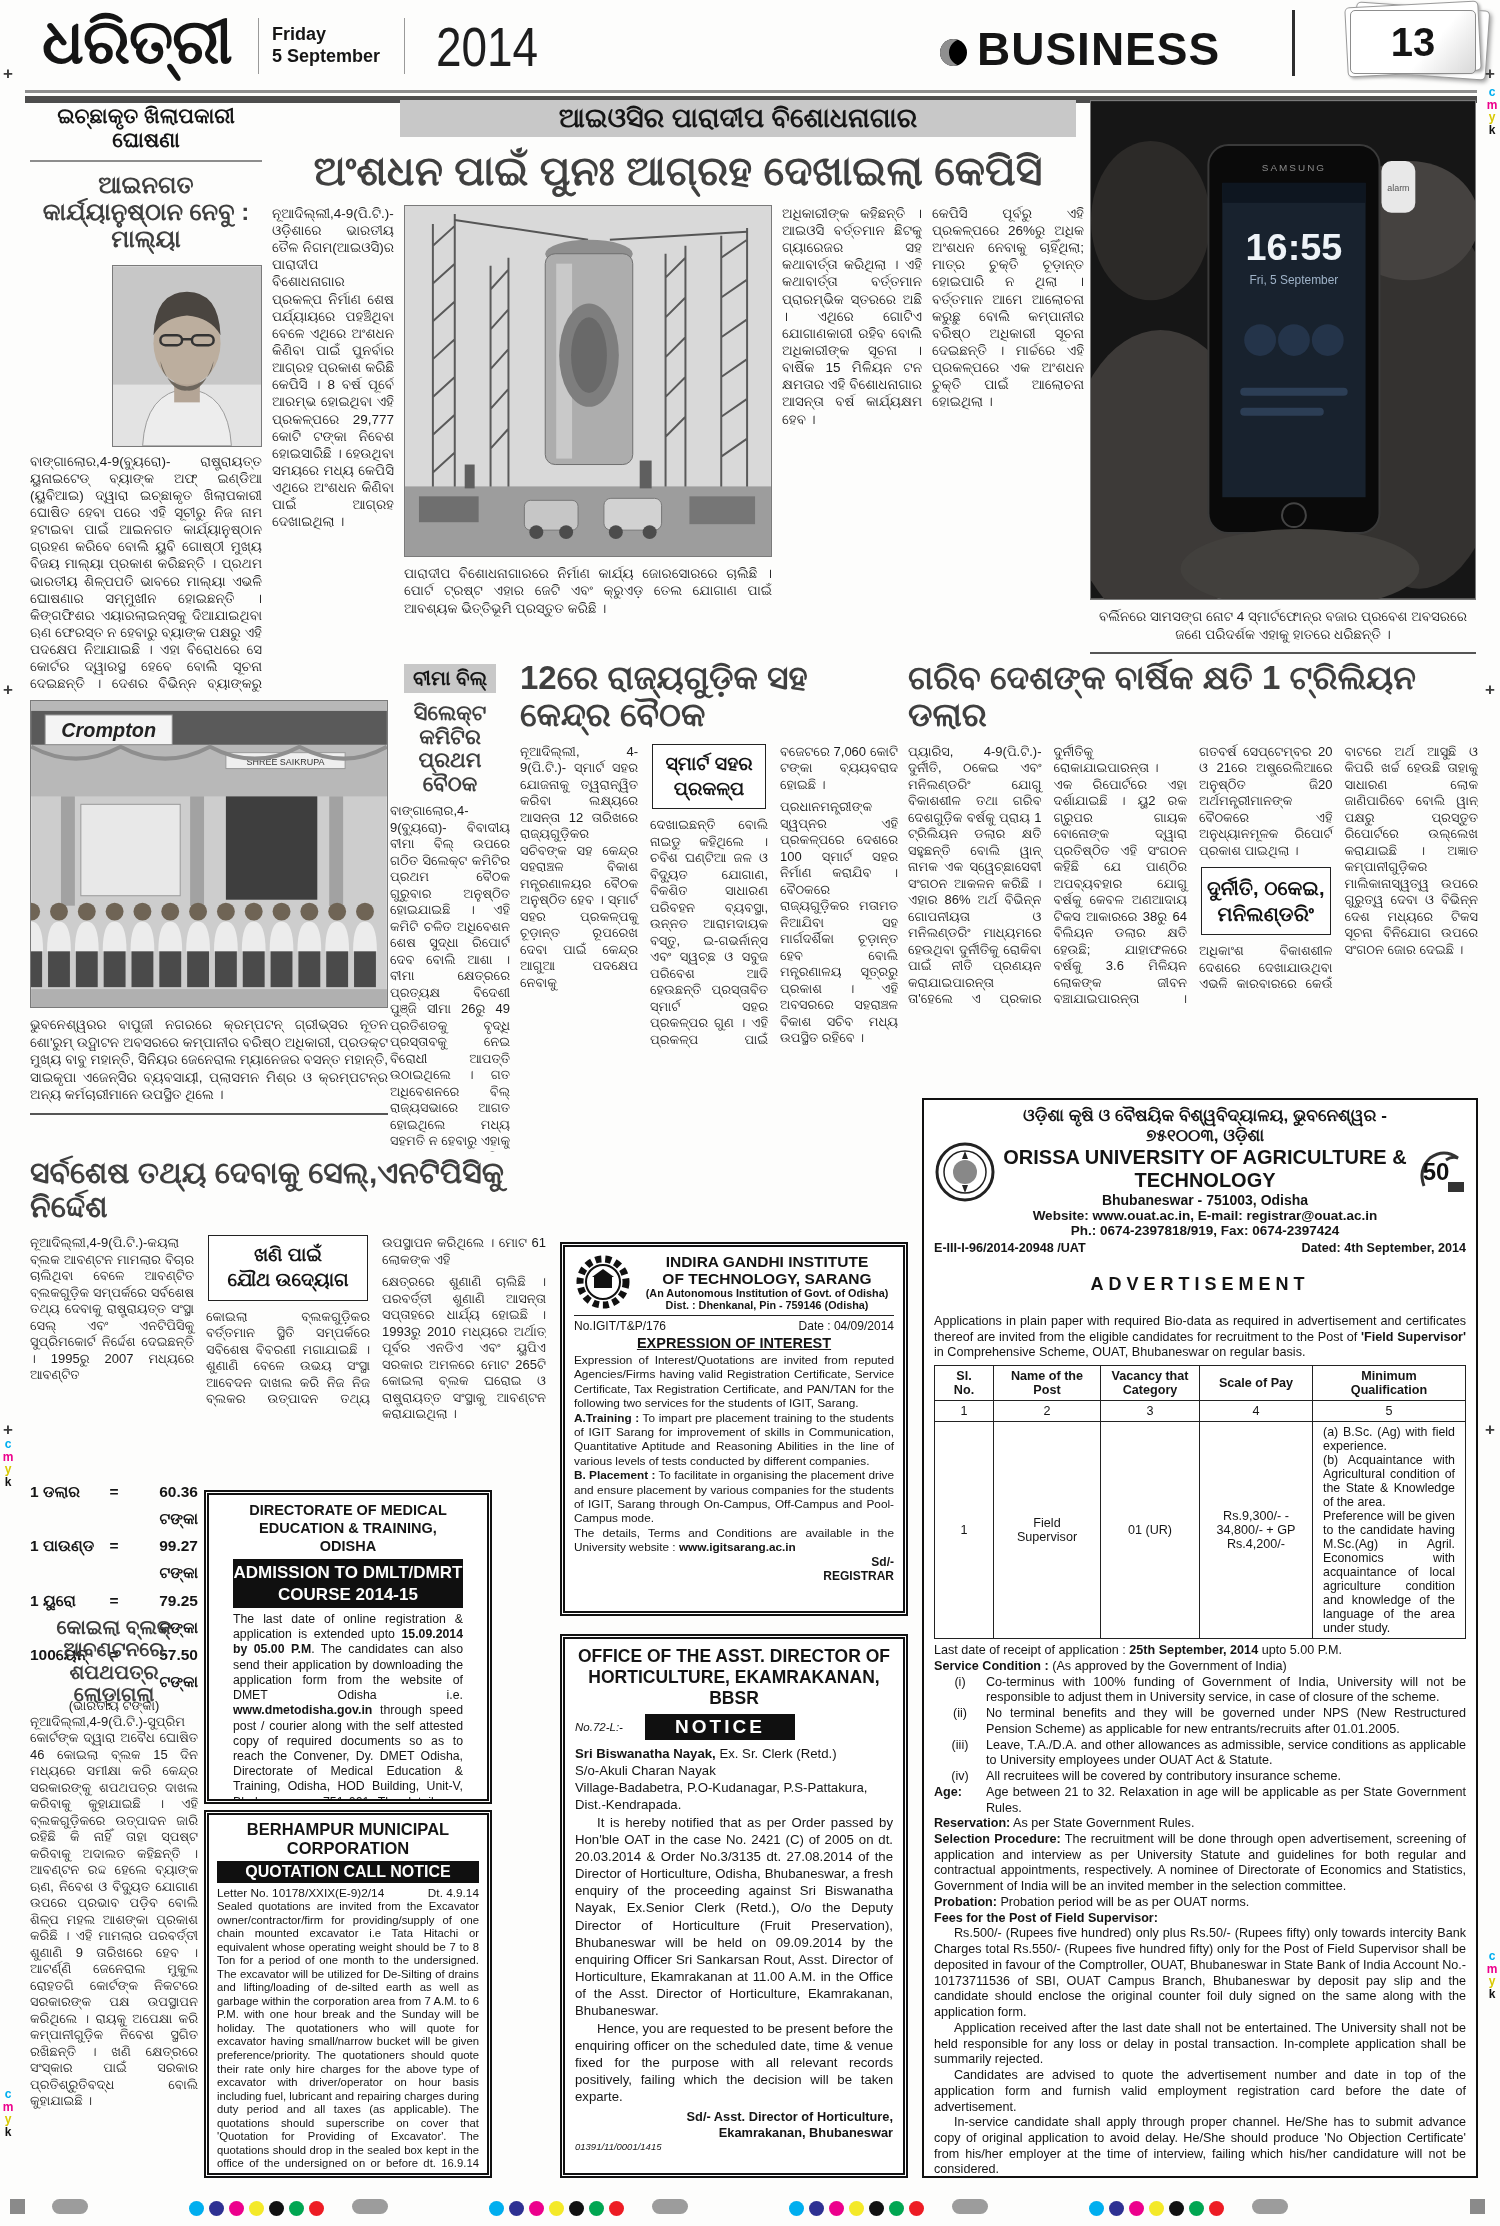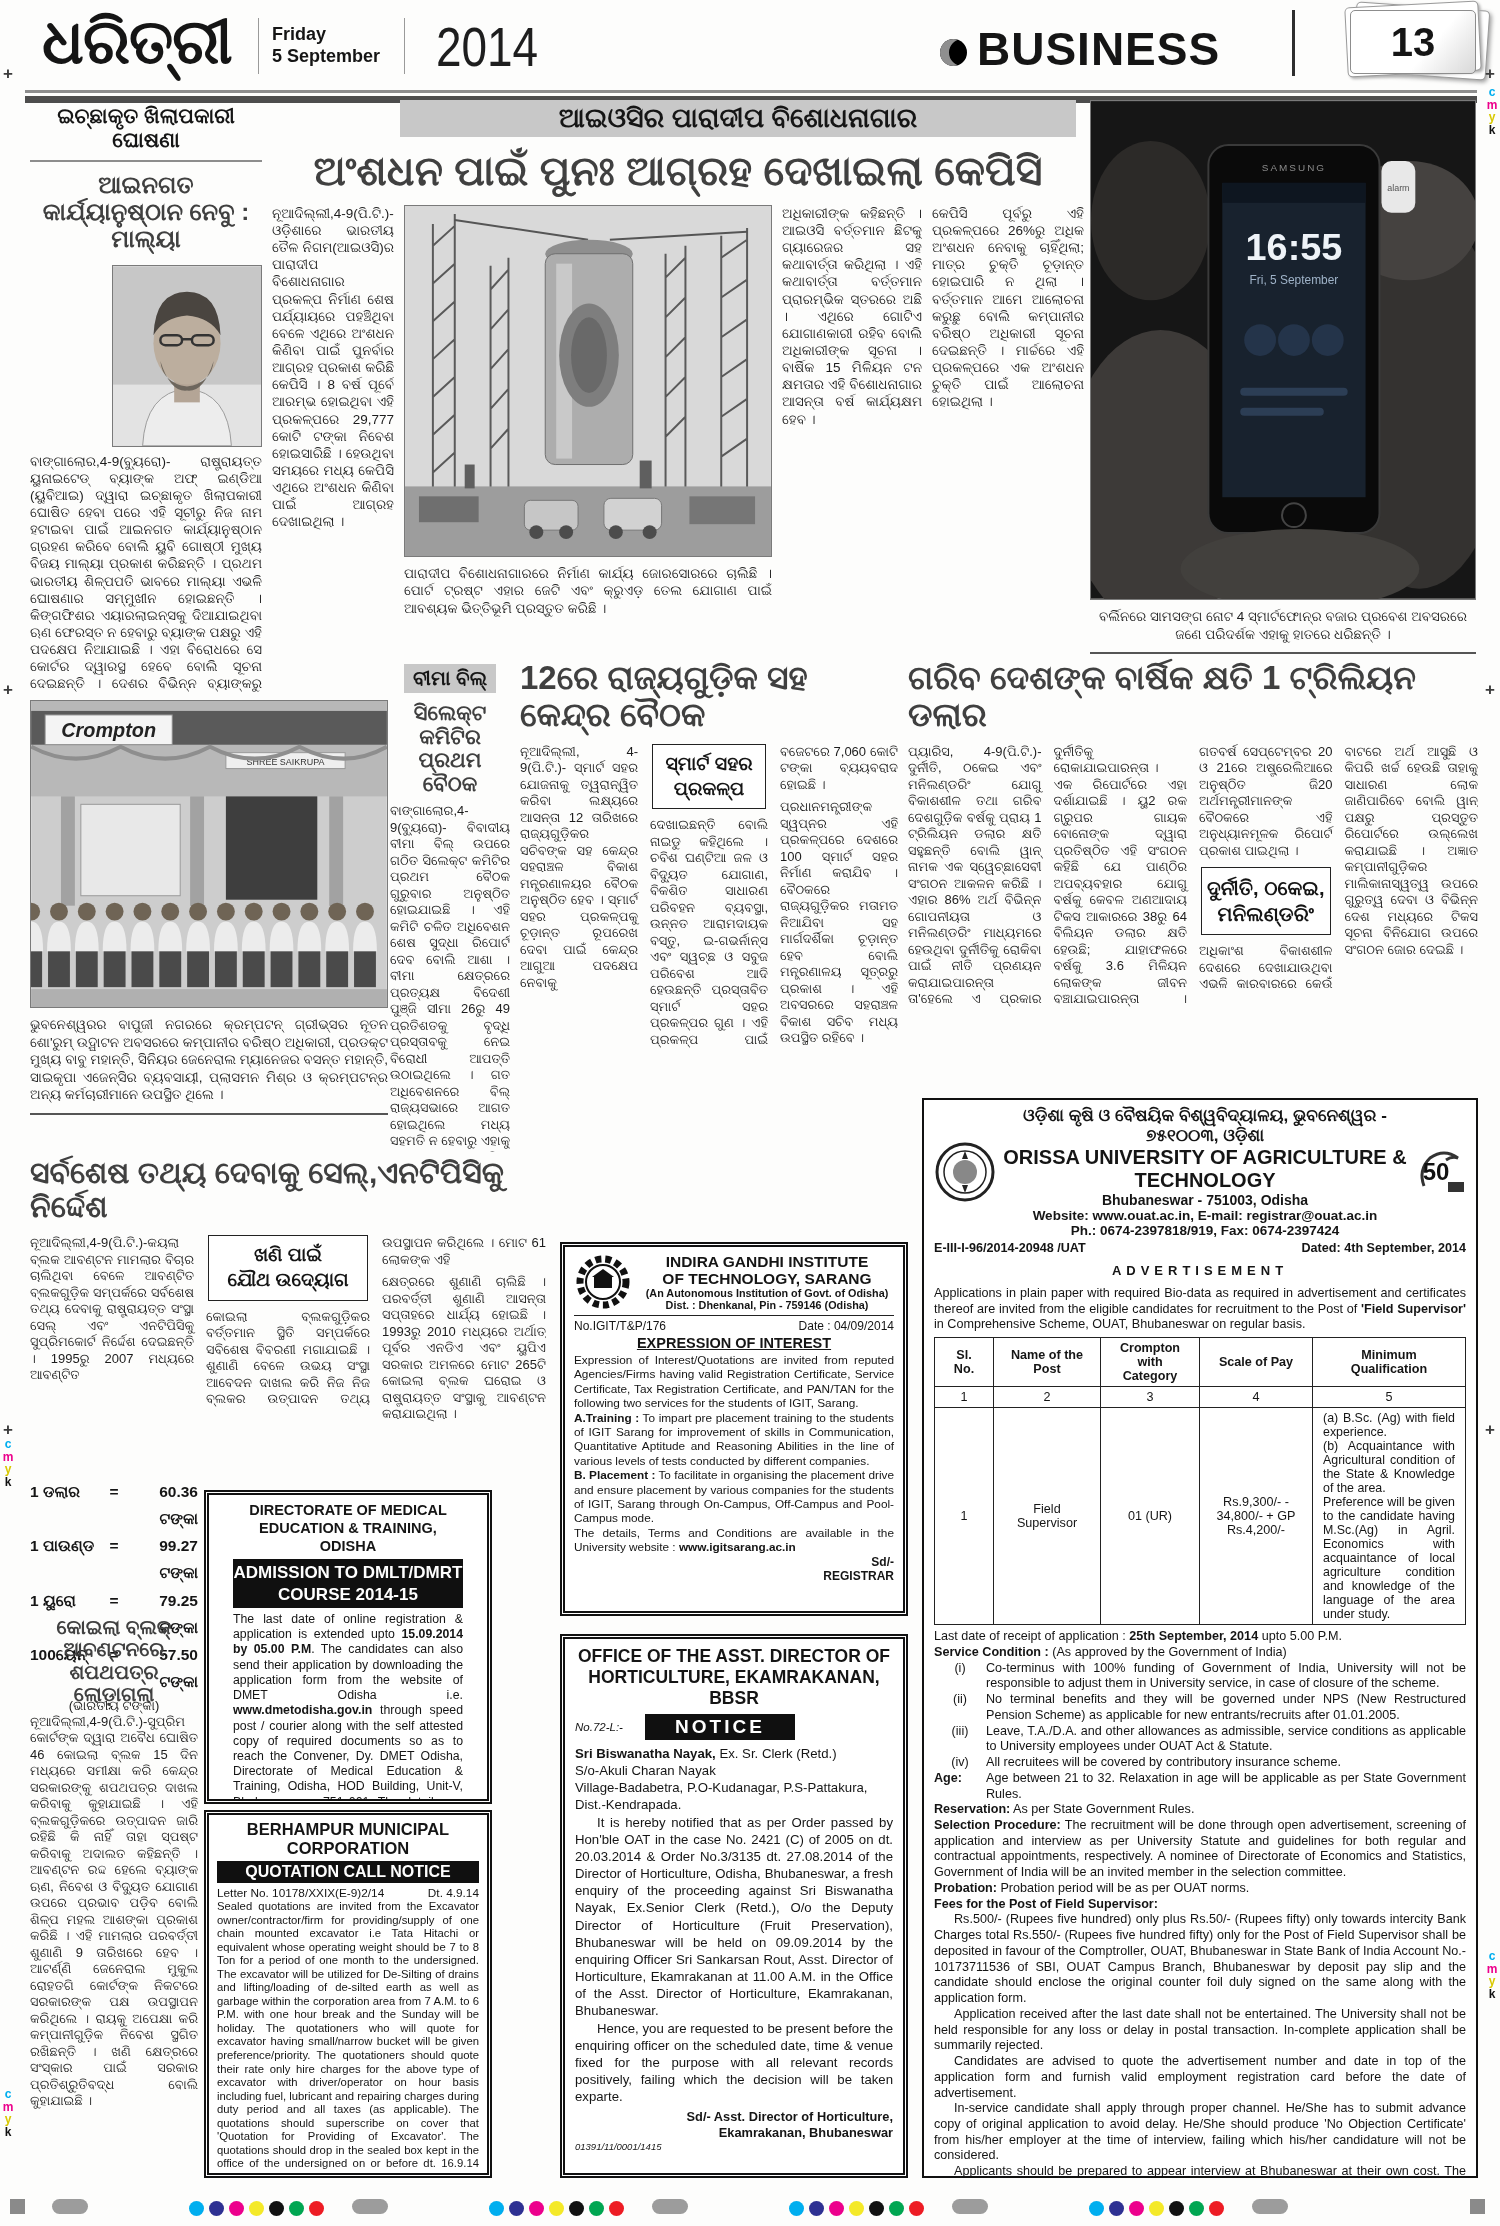--- a/index.html
+++ b/index.html
@@ -401,30 +401,30 @@
       <svg width="52" height="52" viewBox="0 0 52 52">
         <path d="M10 40 Q4 24 16 12 Q30 2 44 12 Q38 10 32 14" fill="none" stroke="#333" stroke-width="3"></path>
         <text x="22" y="34" font-size="24" font-weight="bold" fill="#111" text-anchor="middle">50</text>
         <rect x="34" y="36" width="16" height="10" fill="#333"></rect>
       </svg>
     </div>
     <div style="display:flex;justify-content:space-between;font-size:12.6px;font-weight:bold;margin-top:3px">
       <span>E-III-I-96/2014-20948 /UAT</span>
         <span>Dated: 4th September, 2014</span>
     </div>
-    <div class="ctr b" style="font-size:13px;letter-spacing:5px;margin:8px 0">ADVERTISEMENT</div>
+    <div class="ctr b" style="font-size:18px;letter-spacing:5px;margin:19px 0">ADVERTISEMENT</div>
     <div class="ouat-p">
       <span>Applications in plain paper with required Bio-data as required in advertisement and certificates thereof are invited from the eligible candidates for recruitment to the Post of </span><span class="b">'Field Supervisor'</span><span> in Comprehensive Scheme, OUAT, Bhubaneswar on regular basis.</span>
     </div>
     <table class="ouat" style="margin:4px 0">
       <tbody>
           <tr class="b ctr">
         <td style="width:38px">Sl. No.</td>
         <td style="width:86px">Name of the Post</td>
-        <td style="width:78px">Crompton with Category</td>
+        <td style="width:78px">Vacancy that Category</td>
         <td style="width:92px">Scale of Pay</td>
         <td>Minimum Qualification</td>
       </tr>
       <tr class="ctr">
         <td>1</td>
             <td>2</td>
         <td>3</td>
             <td>4</td>
         <td>5</td>
       </tr>

